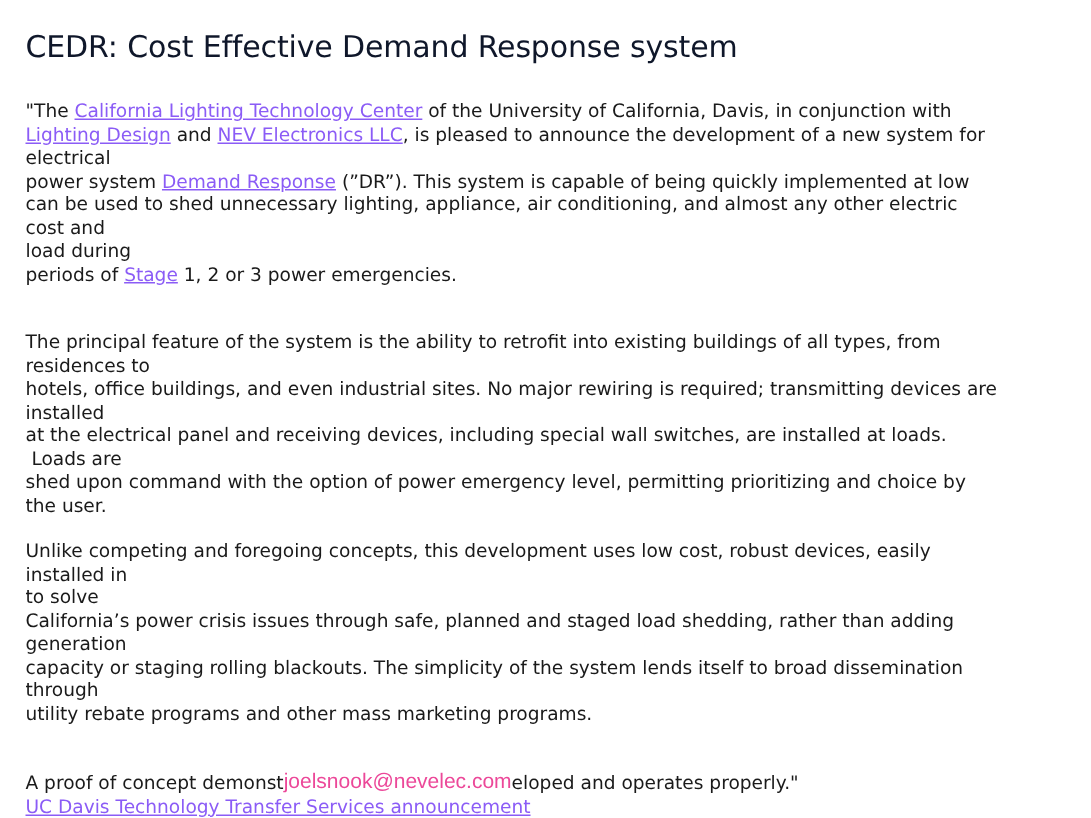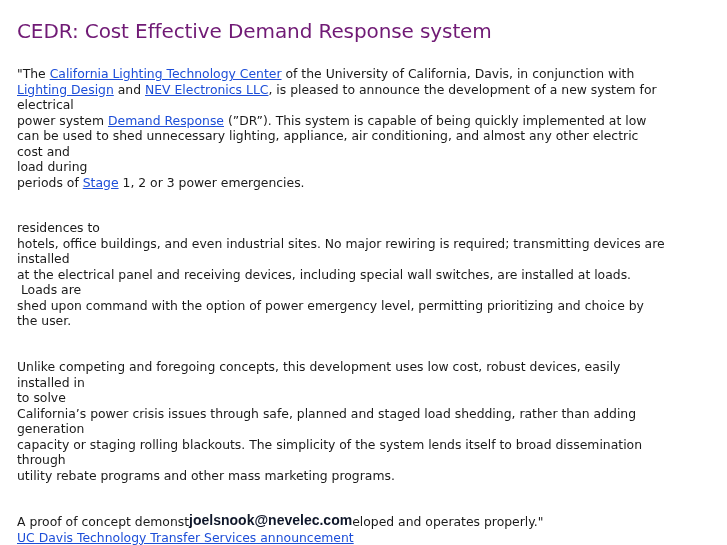--- a/index.html
+++ b/index.html
@@ -23,63 +23,63 @@
     }
     h1 {
       font-family: "DejaVu Sans", sans-serif;
       font-weight: normal;
       font-size: 20px;
       margin: 0;
       position: absolute;
       top: 19px;
       left: 0;
       white-space: nowrap;
-      color: #701a75;
+      color: #0f172a;
       letter-spacing: -0.1px;
     }
     .para {
       position: absolute;
       left: 0;
       font-size: 12.4px;
       line-height: 15.5px;
       margin: 0;
       white-space: nowrap;
     }
     .line { display: block; height: 15.5px; }
     a {
-      color: #1d4ed8;
+      color: #8b5cf6;
       text-decoration: underline;
     }
     .email {
       font-family: "Liberation Sans", sans-serif;
       font-size: 14px;
-      color: #0f172a;
+      color: #ec4899;
       position: relative;
       top: -1px;
-      font-weight: bold;
     }
   </style>
 </head>
 <body>
 
 <div class="page">
   <h1>CEDR: Cost Effective Demand Response system</h1>
 
   <div class="para" style="top:66px;">
     <span class="line"><span>"The </span><a href="#">California Lighting Technology Center</a><span> of the University of California, Davis, in conjunction with</span></span>
     <span class="line"><a href="#">Lighting Design</a><span> and </span><a href="#">NEV Electronics LLC</a><span>, is pleased to announce the development of a new system for</span></span>
     <span class="line">electrical</span>
     <span class="line"><span>power system </span><a href="#">Demand Response</a><span> (”DR”).  This system is capable of being quickly implemented at low</span></span>
     <span class="line">can be used to shed unnecessary lighting, appliance, air conditioning, and almost any other electric</span>
     <span class="line">cost and</span>
     <span class="line">load during</span>
     <span class="line"><span>periods of </span><a href="#">Stage</a><span> 1, 2 or 3 power emergencies.</span></span>
   </div>
 
   <div class="para" style="top:220px;">
+    <span class="line">The principal feature of the system is the ability to retrofit into existing buildings of all types, from</span>
     <span class="line">residences to</span>
     <span class="line">hotels, office buildings, and even industrial sites.  No major rewiring is required; transmitting devices are</span>
     <span class="line">installed</span>
     <span class="line">at the electrical panel and receiving devices, including special wall switches, are installed at loads.</span>
     <span class="line" style="white-space:pre;"> Loads are</span>
     <span class="line">shed upon command with the option of power emergency level, permitting prioritizing and choice by</span>
     <span class="line">the user.</span>
   </div>
 
   <div class="para" style="top:359px;">

